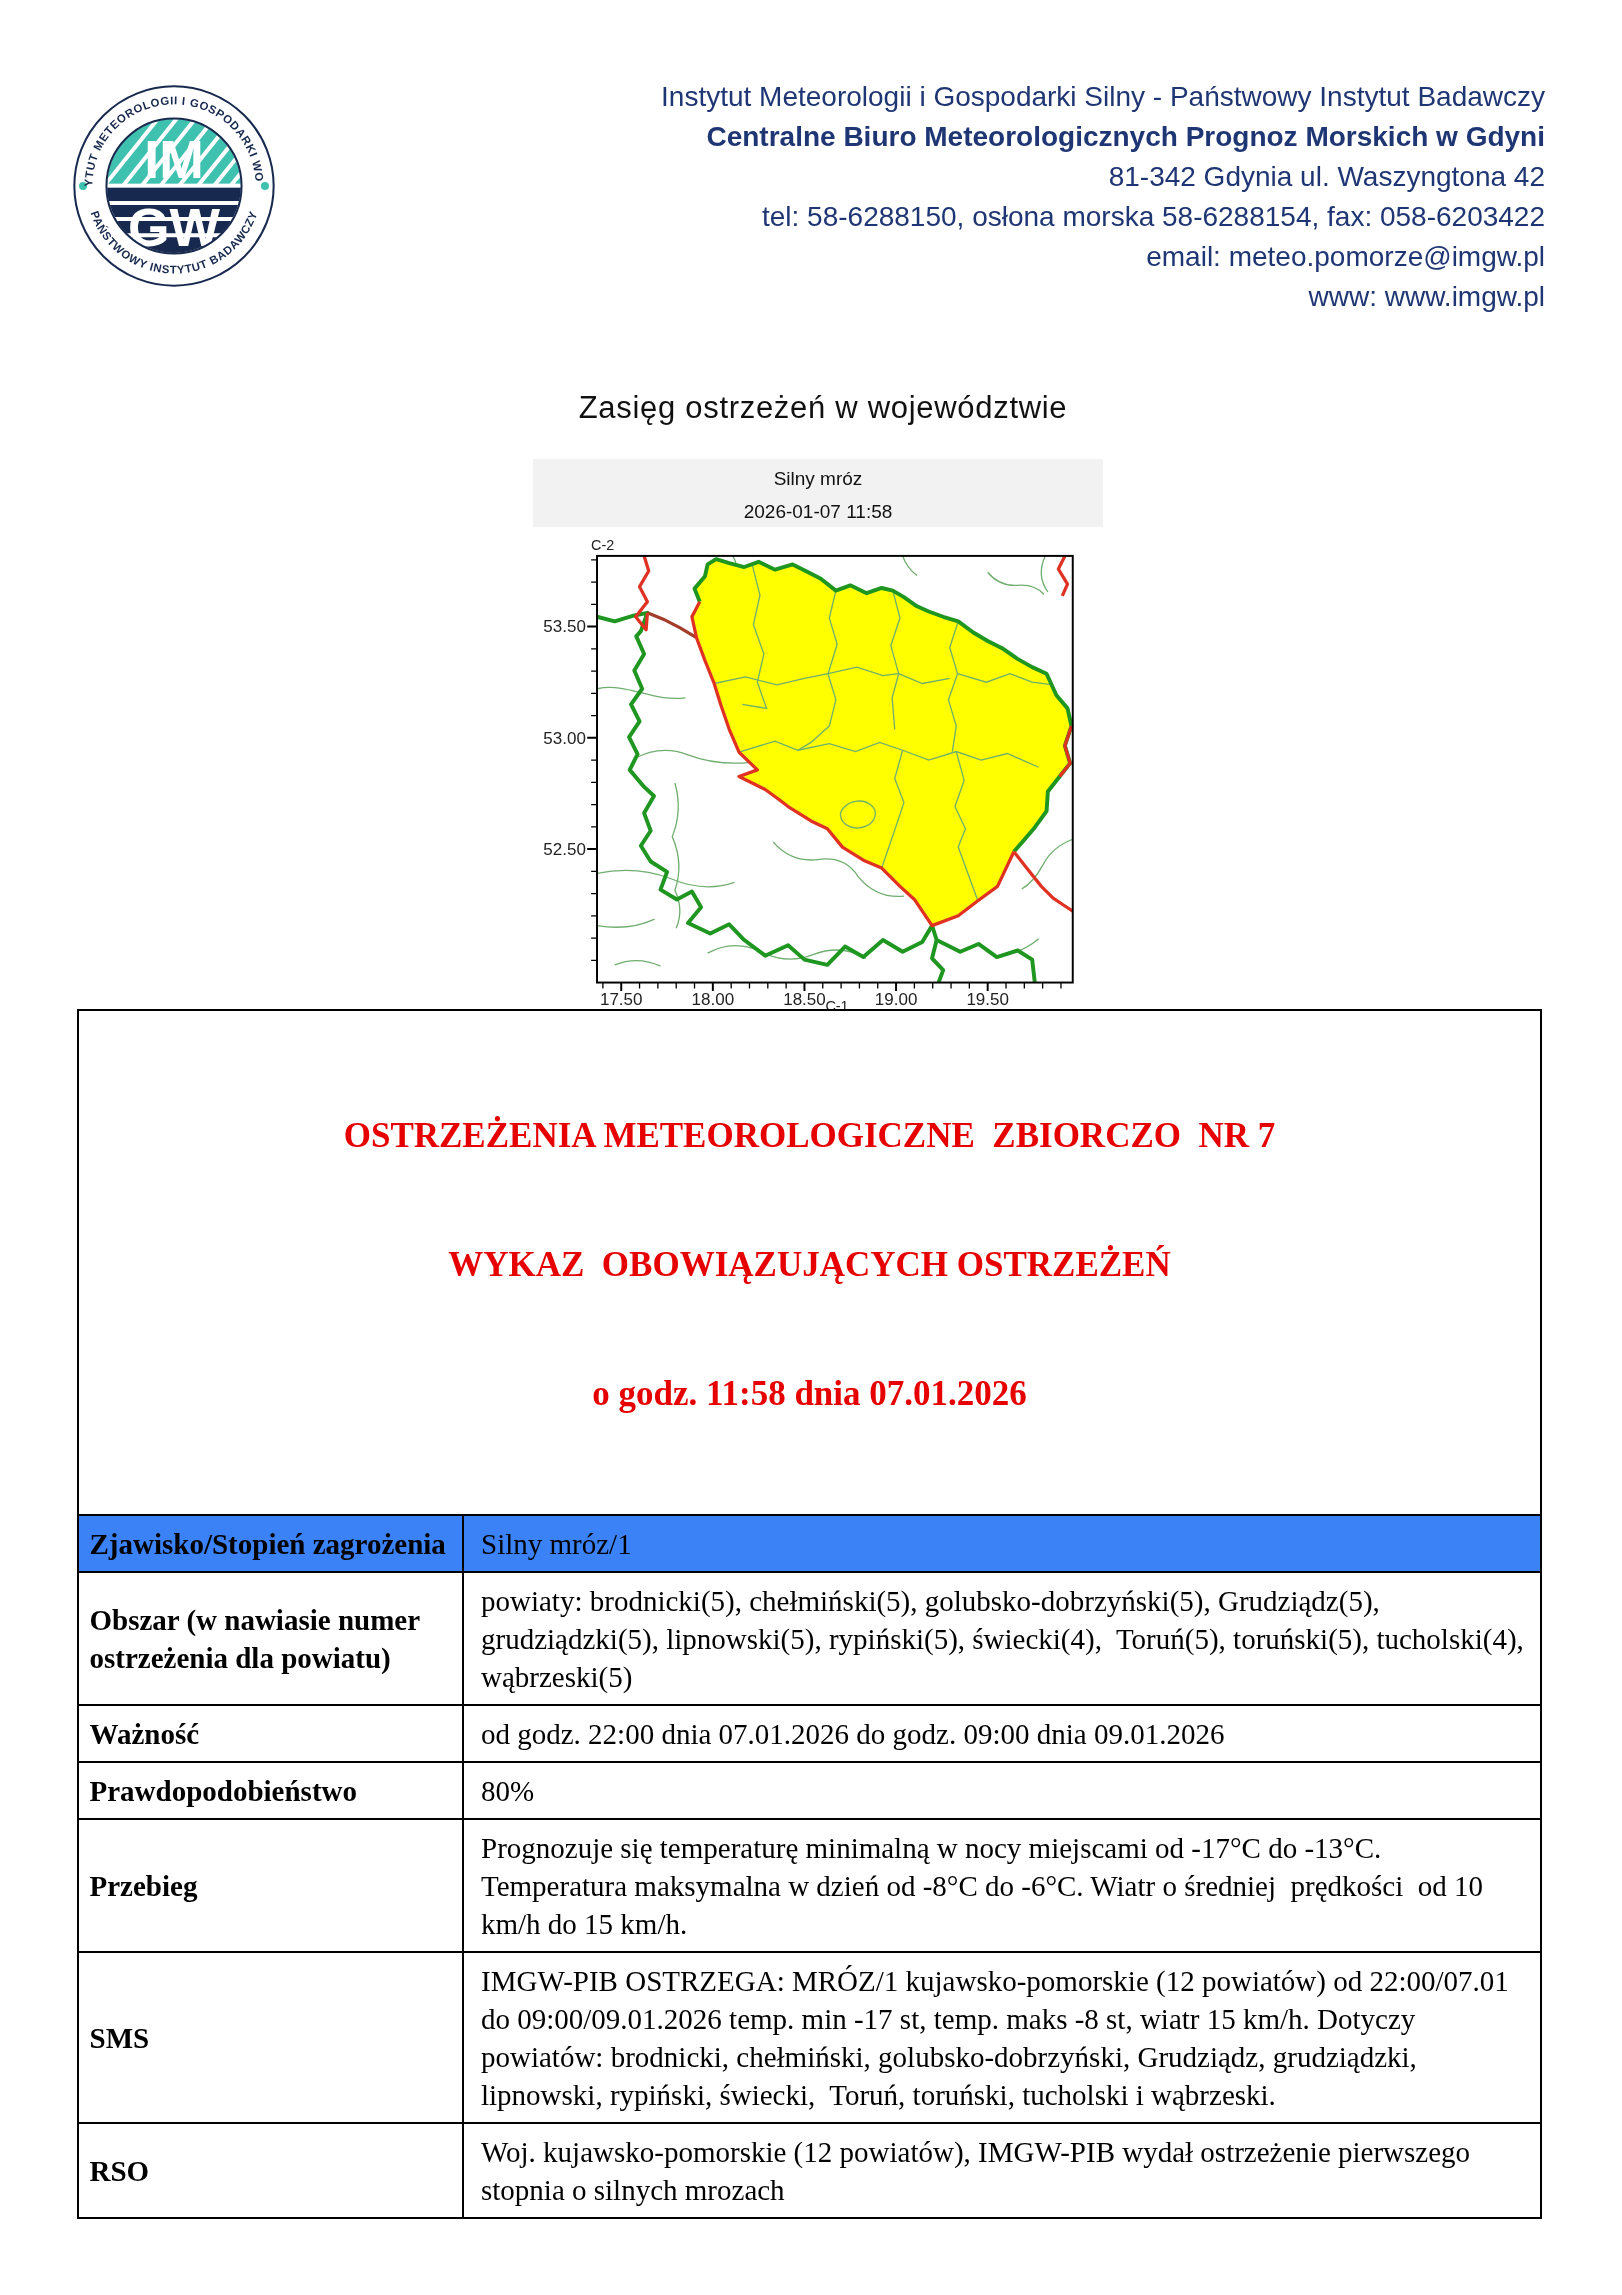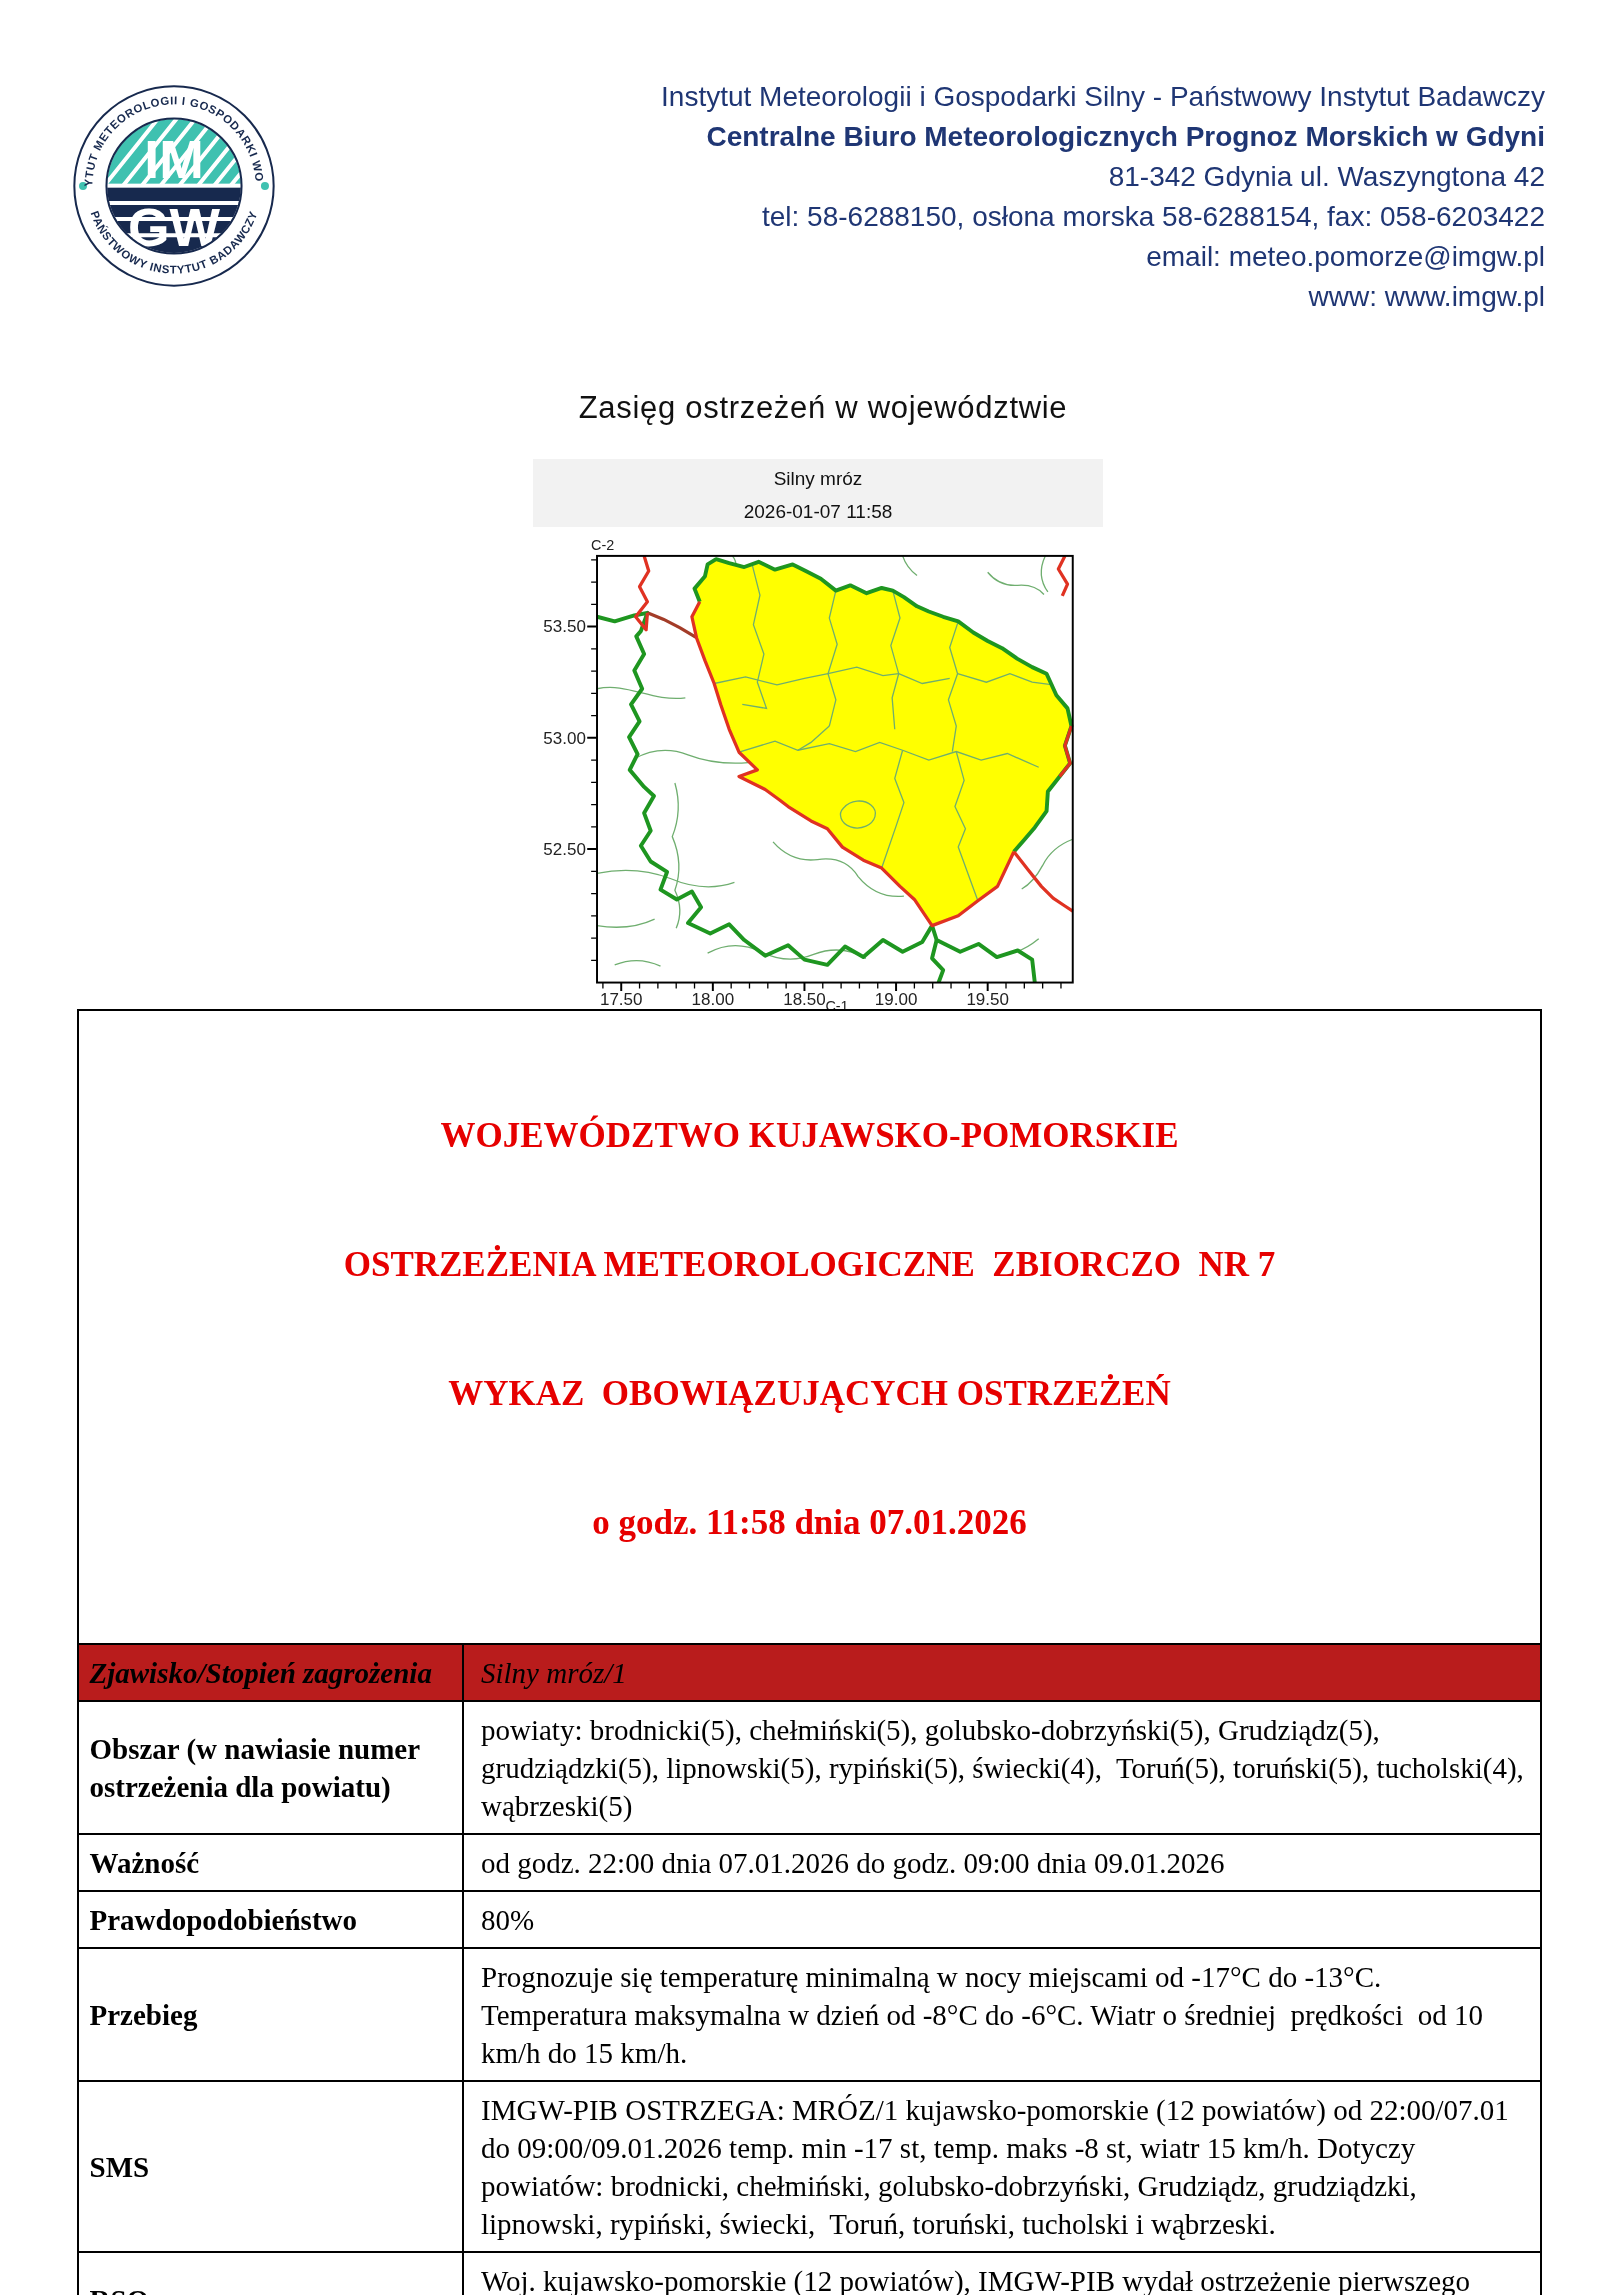--- a/index.html
+++ b/index.html
@@ -46,21 +46,21 @@
   }
   .row .cell-label{
     font-weight:bold;border-right:2px solid #000;
     padding:8.5px 9.2px 8.5px 10.5px;display:flex;align-items:center;
     white-space:pre-wrap;
   }
   .row .cell-value{
     padding:8.5px 11.8px 8.5px 17px;display:flex;align-items:center;
     white-space:pre-wrap;
   }
-  .row.yellow{background:#b91c1c;font-style:italic;}
+  .row.yellow{background:#3b82f6;}
   .row.yellow .cell-label{padding-top:6.5px;padding-bottom:6.5px;}
 </style>
 </head>
 <body>
 
 <div class="page">
 
   <svg class="logo" viewBox="0 0 305 305">
     <defs>
       <clipPath id="cTop">
@@ -190,21 +190,20 @@
     <text class="map-label" x="550" y="722" font-size="26" text-anchor="middle">19.00</text>
     <text class="map-label" x="690" y="722" font-size="26" text-anchor="middle">19.50</text>
     <text class="map-label" x="84" y="26" font-size="22">C-2</text>
     <text class="map-label" x="442" y="730" font-size="22">C-1</text>
   </svg>
 
   <div class="table-wrap">
     <div class="warn-table">
 
       <div class="title-block">
-        <div>WOJEWÓDZTWO KUJAWSKO-POMORSKIE</div>
         <div>OSTRZEŻENIA METEOROLOGICZNE  ZBIORCZO  NR 7</div>
         <div>WYKAZ  OBOWIĄZUJĄCYCH OSTRZEŻEŃ</div>
         <div>o godz. 11:58 dnia 07.01.2026</div>
       </div>
 
       <div class="row yellow">
         <div class="cell-label">Zjawisko/Stopień zagrożenia</div>
         <div class="cell-value">Silny mróz/1</div>
       </div>
 

